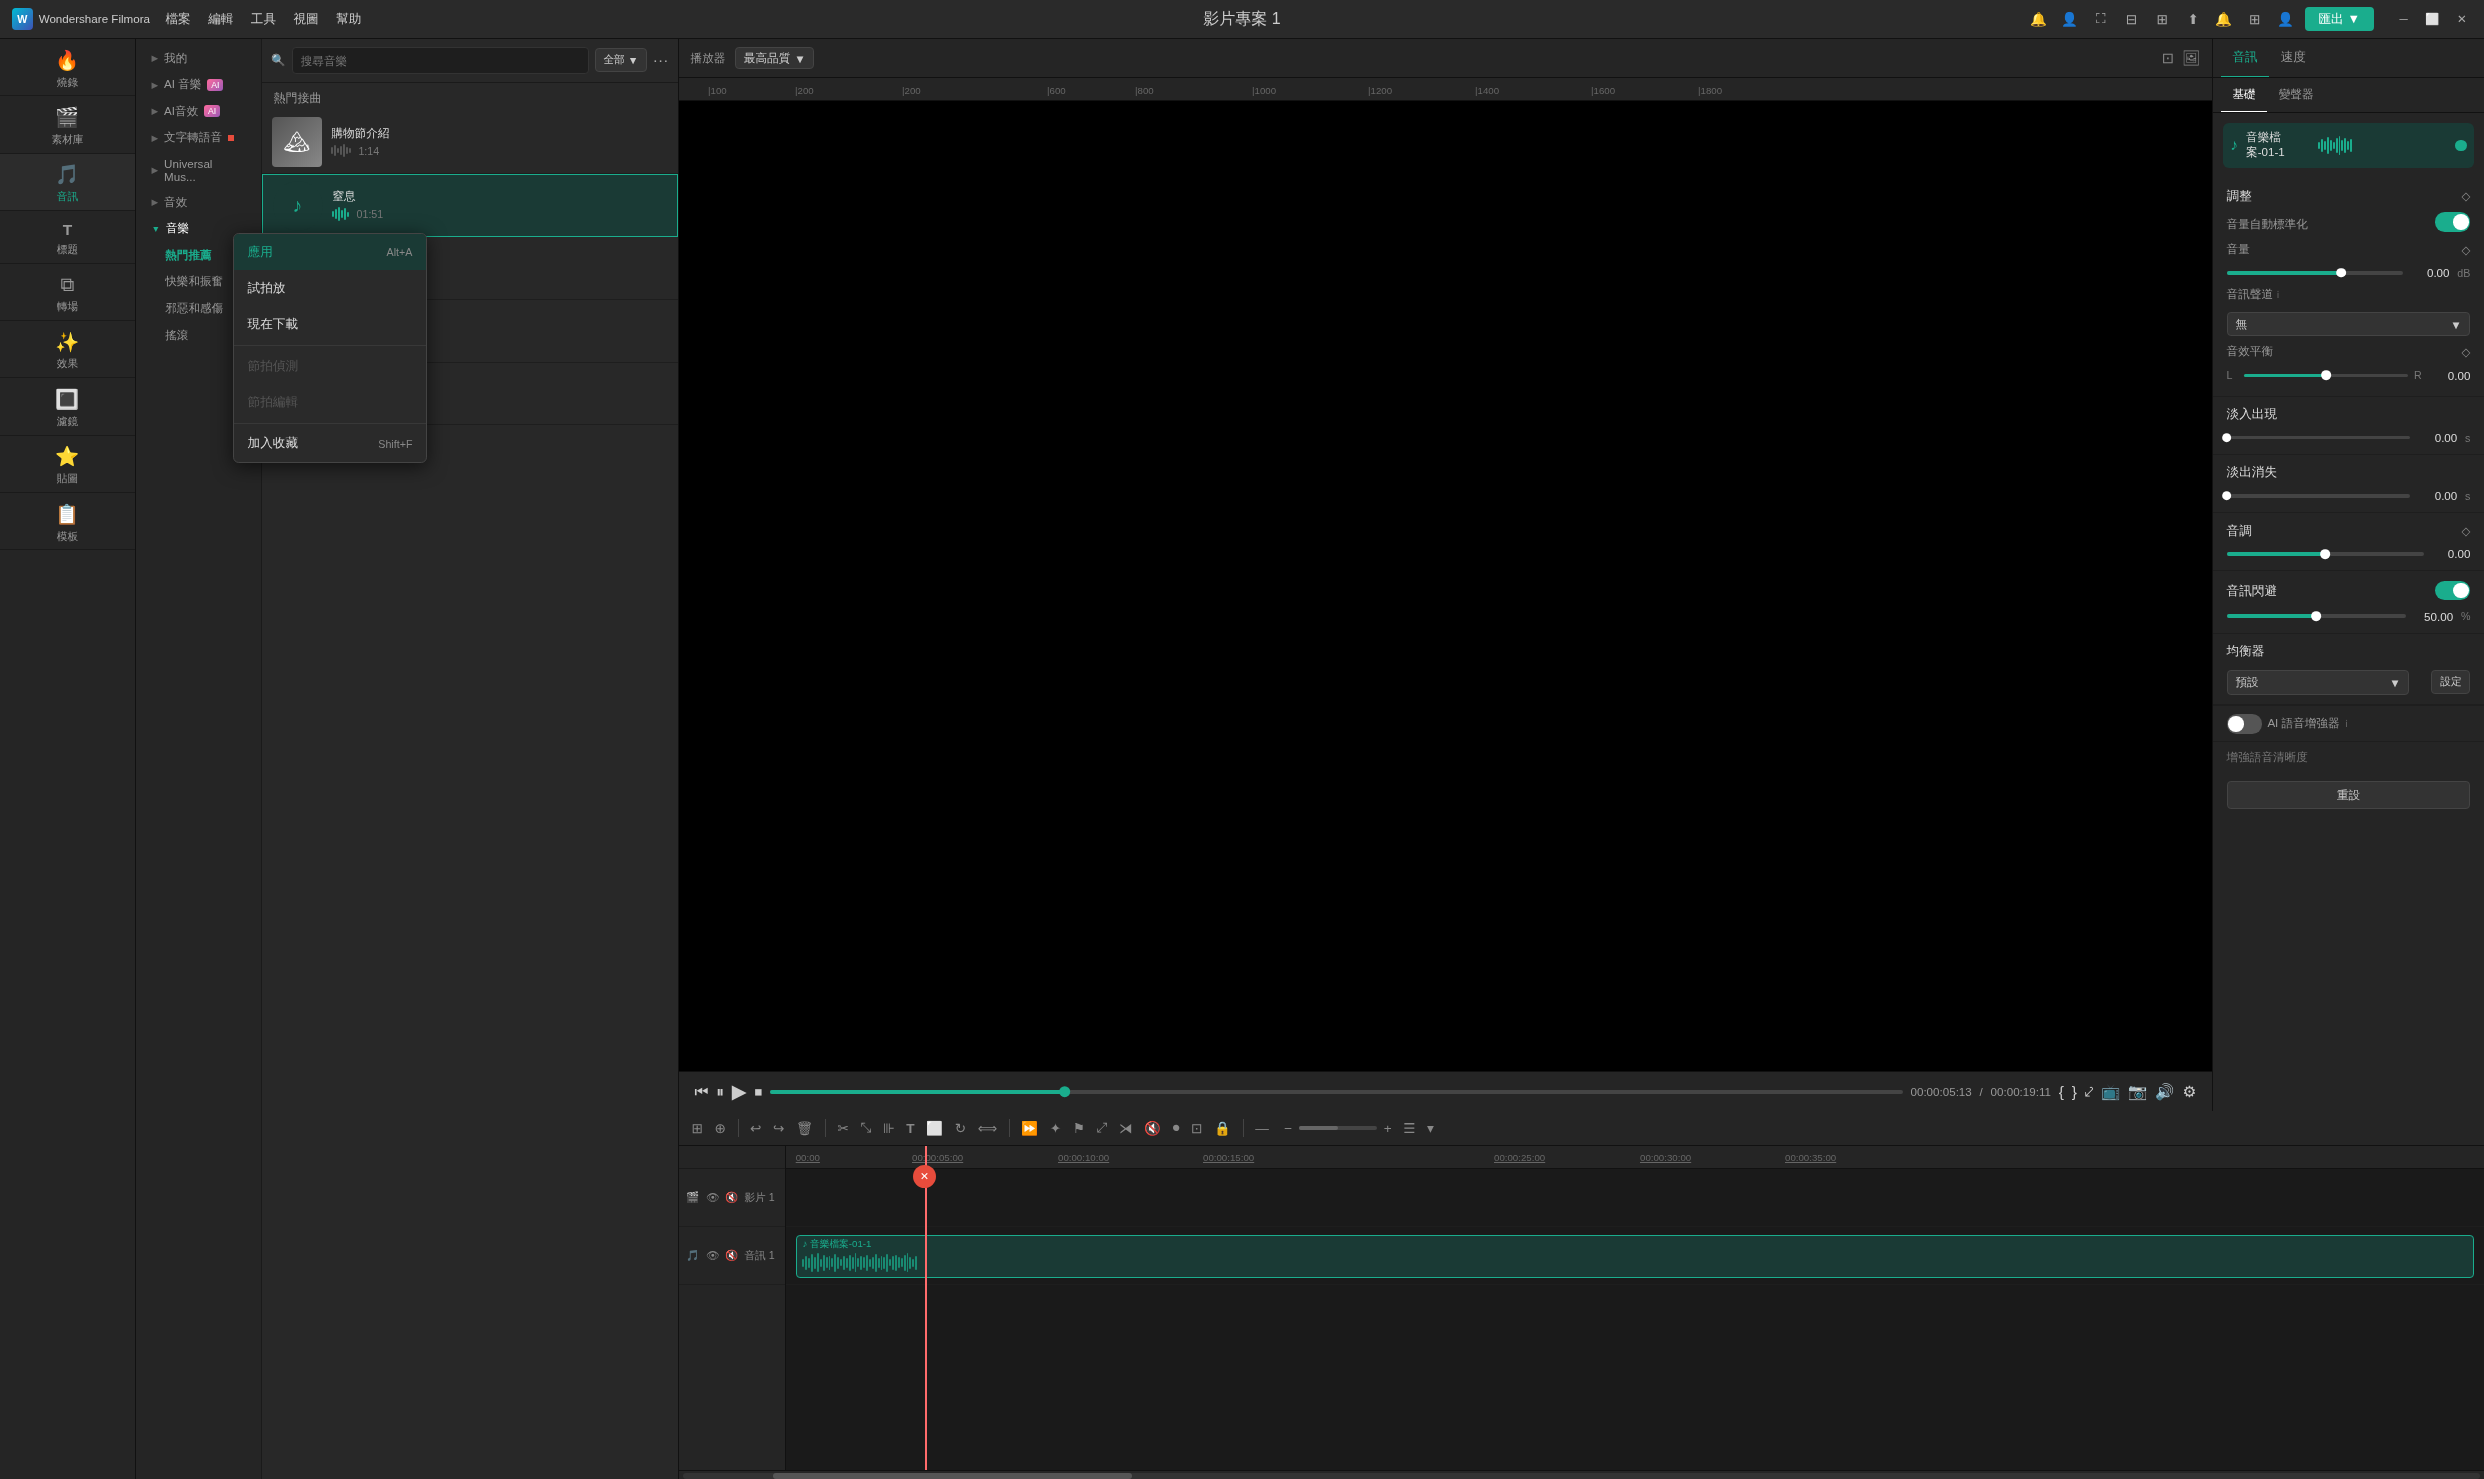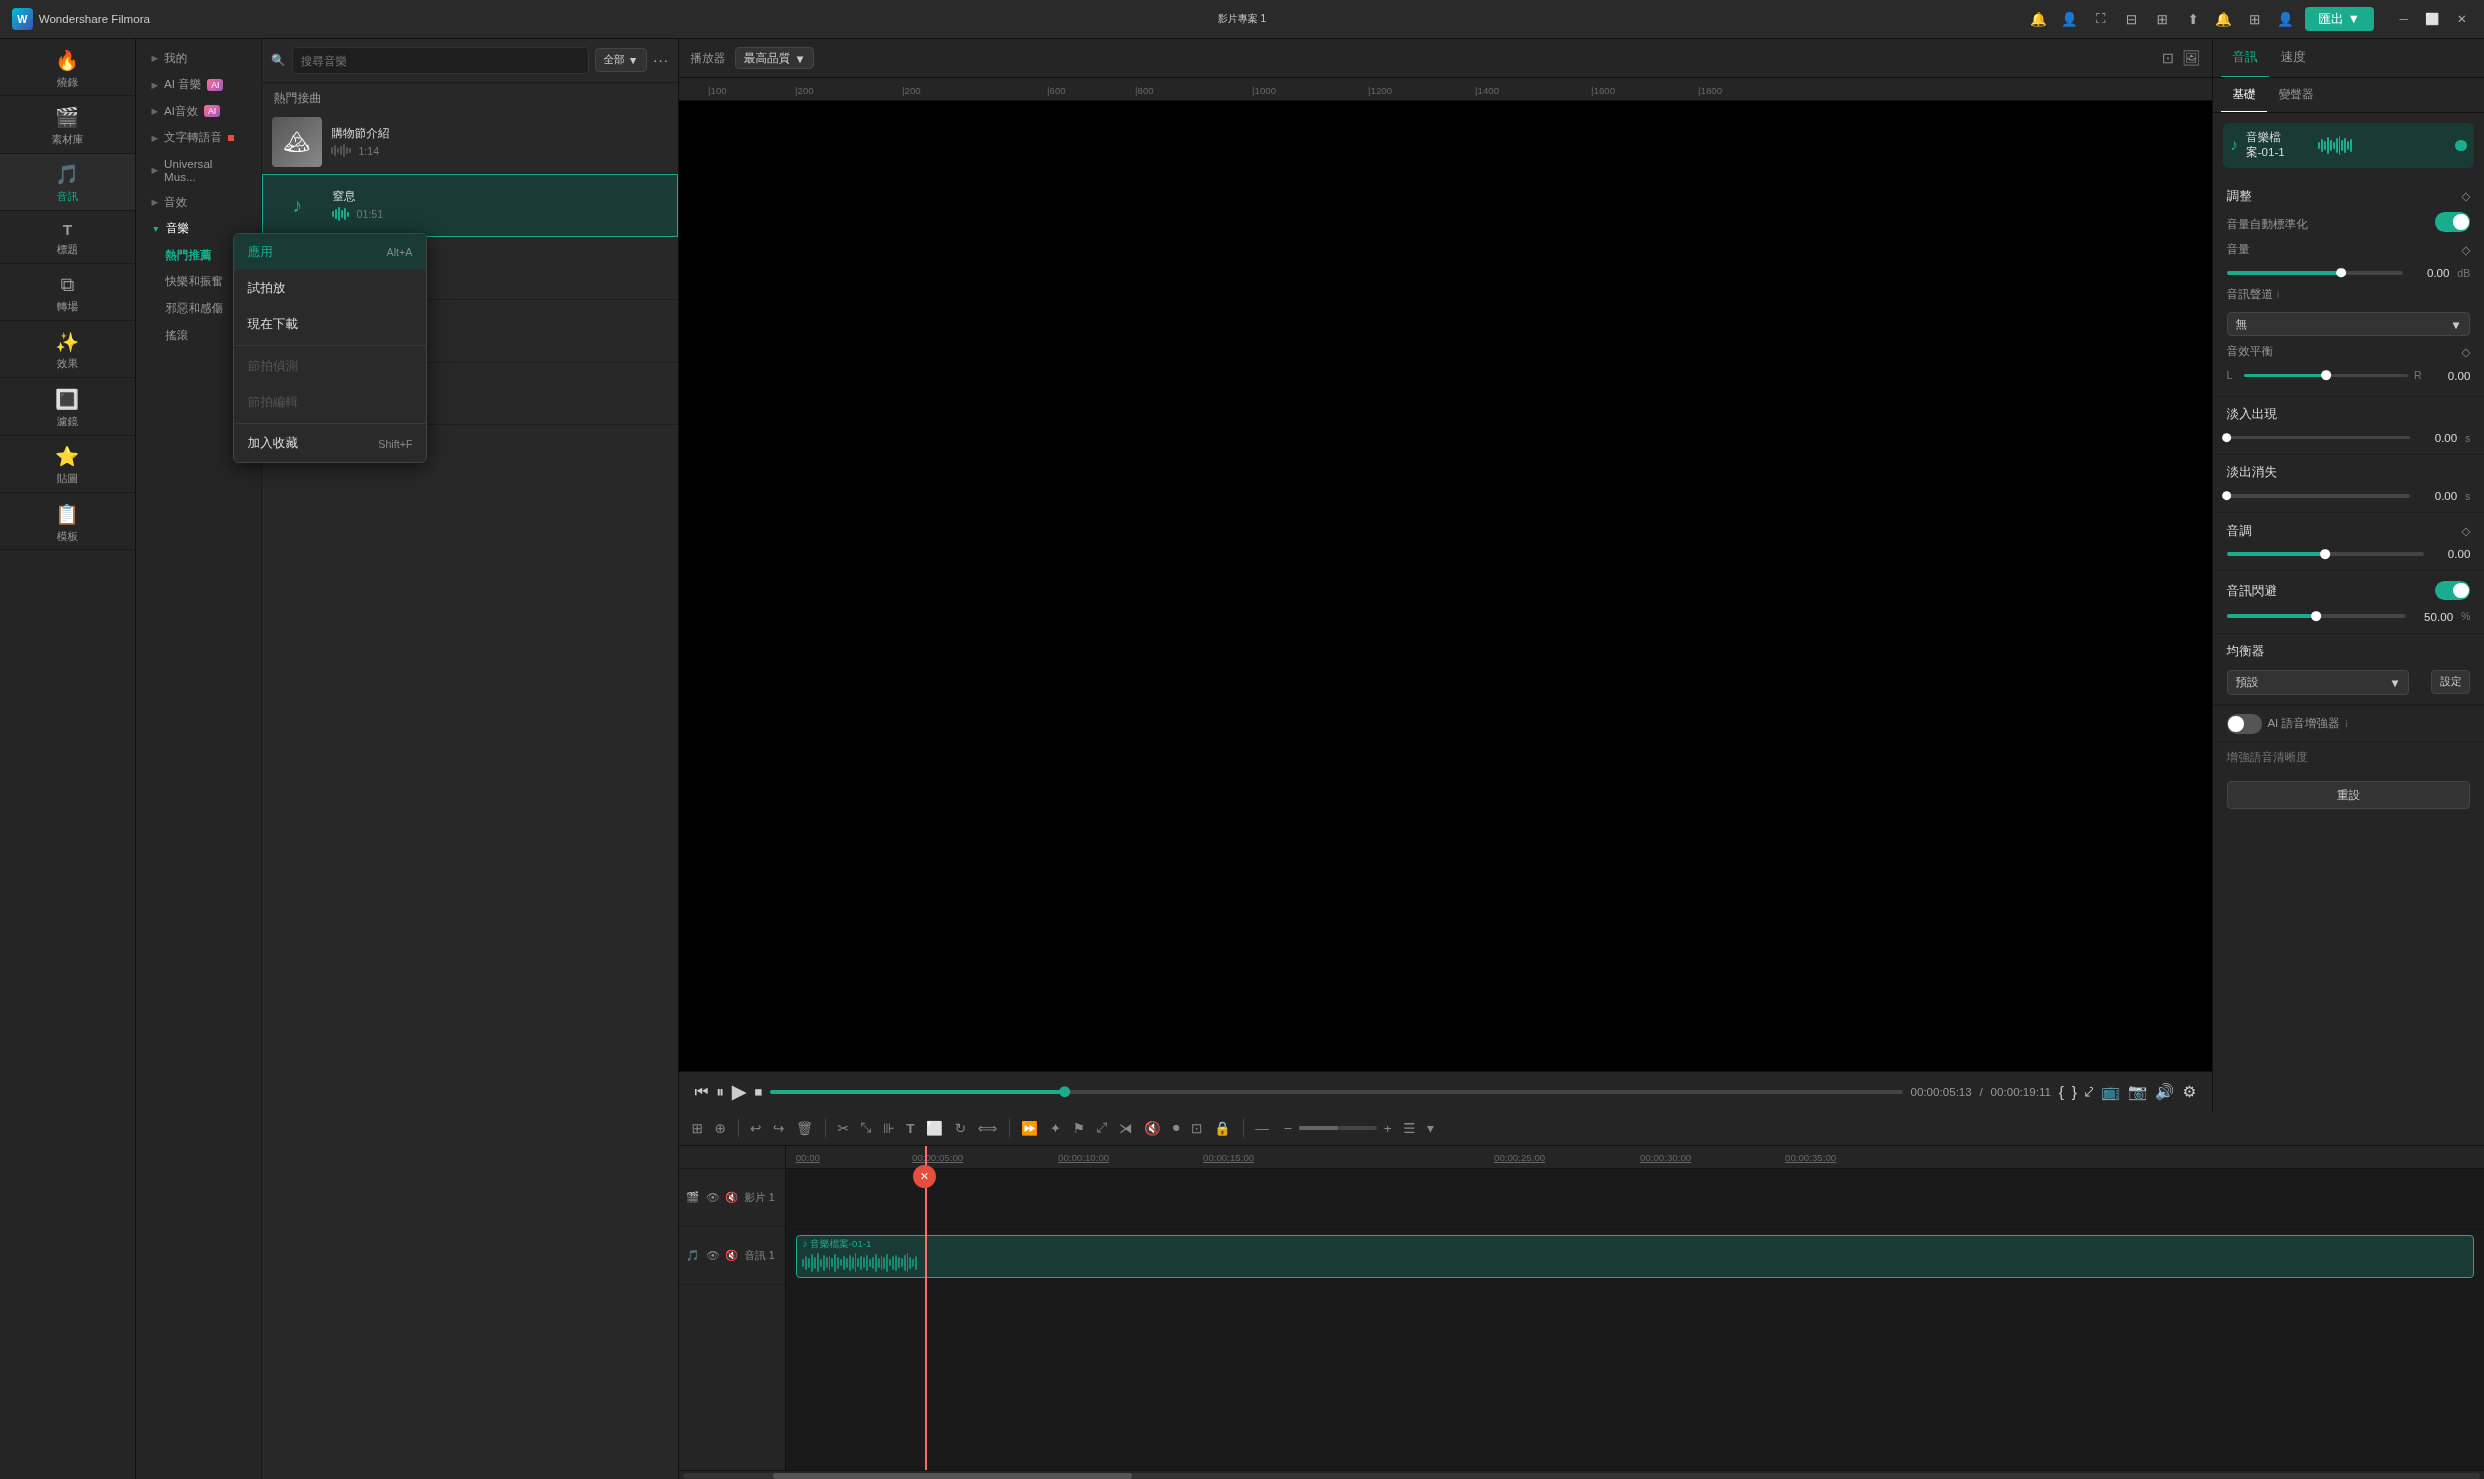--- a/index.html
+++ b/index.html
@@ -36,21 +36,21 @@
       color: white; font-size: 11.6px; font-weight: bold;
     }
     .titlebar-menus {
       display: flex; gap: 17.5px; align-items: center;
       flex: 1;
     }
     .titlebar-menu-item {
       color: #ccc; font-size: 12.6px; cursor: pointer;
     }
     .titlebar-center {
-      font-size: 10px; color: #ccc;
+      font-size: 16px; color: #ccc;
       position: absolute; left: 50%; transform: translateX(-50%);
     }
     .titlebar-right {
       display: flex; align-items: center; gap: 7.8px; margin-left: auto;
     }
     .titlebar-icon {
       width: 23px; height: 23px; display: flex; align-items: center;
       justify-content: center; color: #aaa; font-size: 13.6px; cursor: pointer;
     }
     .titlebar-export-btn {
@@ -720,20 +720,27 @@
   </style>
 </head>
 <body>
 
 <div class="titlebar">
   <div class="titlebar-logo">
     <div class="logo-icon">
       <span style="font-size:10.7px;">W</span>
     </div>
     <span style="font-size:11.6px;color:#ccc;">Wondershare Filmora</span>
+  </div>
+  <div class="titlebar-menus">
+    <span class="titlebar-menu-item">檔案</span>
+    <span class="titlebar-menu-item">編輯</span>
+    <span class="titlebar-menu-item">工具</span>
+    <span class="titlebar-menu-item">視圖</span>
+    <span class="titlebar-menu-item">幫助</span>
   </div>
   <div class="titlebar-center">影片專案 1</div>
   <div class="titlebar-right">
     <div class="titlebar-icon">🔔</div>
     <div class="titlebar-icon">👤</div>
     <div class="titlebar-icon">⛶</div>
     <div class="titlebar-icon">⊟</div>
     <div class="titlebar-icon">⊞</div>
     <div class="titlebar-icon">⬆</div>
     <div class="titlebar-icon">🔔</div>

